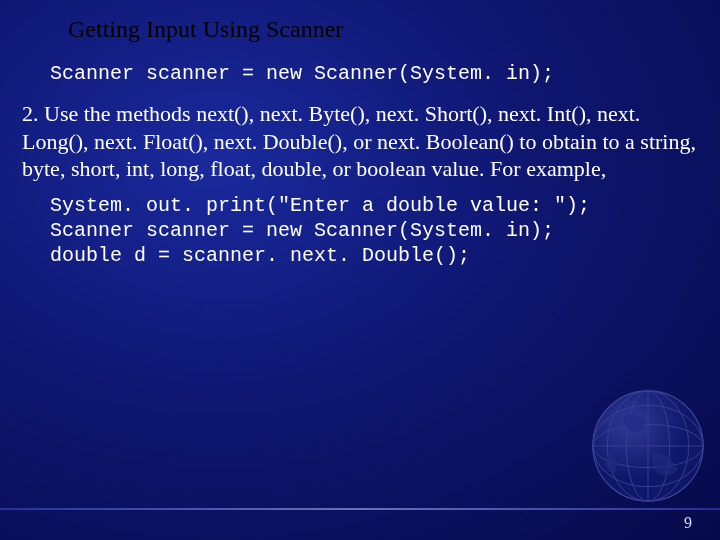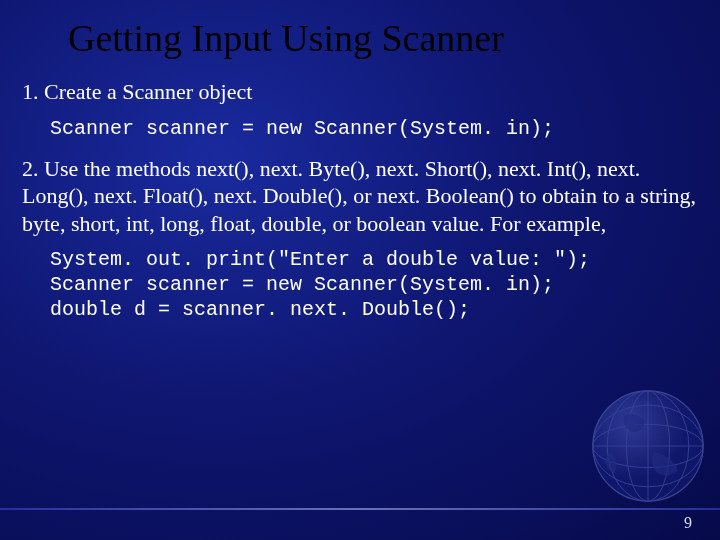--- a/index.html
+++ b/index.html
@@ -4,21 +4,21 @@
 <style>
   * { margin: 0; padding: 0; box-sizing: border-box; }
   html, body { width: 720px; height: 540px; overflow: hidden; }
   body {
     background: radial-gradient(ellipse at 30% 30%, #1a2a9e 0%, #0e1670 45%, #060a4a 100%);
     font-family: "Times New Roman", serif;
     color: #fff;
     position: relative;
   }
   .title {
-    font-size: 38px;
+    font-size: 24px;
     color: #000;
     margin: 16px 16px 18px 68px;
     font-weight: normal;
   }
   .content {
     padding: 0 24px 0 22px;
     font-size: 22px;
     line-height: 1.25;
   }
   .step {
@@ -58,21 +58,20 @@
     color: #dcdcff;
   }
 </style>
 </head>
 <body>
 
 <h1 class="title">Getting Input Using Scanner</h1>
 
 <div class="content">
 
-  <div class="step">1. Create a Scanner object</div>
   <div class="code">Scanner scanner = new Scanner(System. in);</div>
 
   <div class="step"><span>2. Use the methods </span><span class="u">next()</span><span>, </span><span class="u">next. Byte()</span><span>, </span><span class="u">next. Short()</span><span>, </span><span class="u">next. Int()</span><span>, </span><span class="u">next. Long()</span><span>, </span><span class="u">next. Float()</span><span>, </span><span class="u">next. Double()</span><span>, or </span><span class="u">next. Boolean()</span><span> to obtain to a </span><span class="u">string</span><span>, </span><span class="u">byte</span><span>, </span><span class="u">short</span><span>, </span><span class="u">int</span><span>, </span><span class="u">long</span><span>, </span><span class="u">float</span><span>, </span><span class="u">double</span><span>, or </span><span class="u">boolean</span><span> value. For example,</span></div>
 
   <div class="code">System. out. print("Enter a double value: ");
 Scanner scanner = new Scanner(System. in);
 double d = scanner. next. Double();</div>
 
 </div>
 

